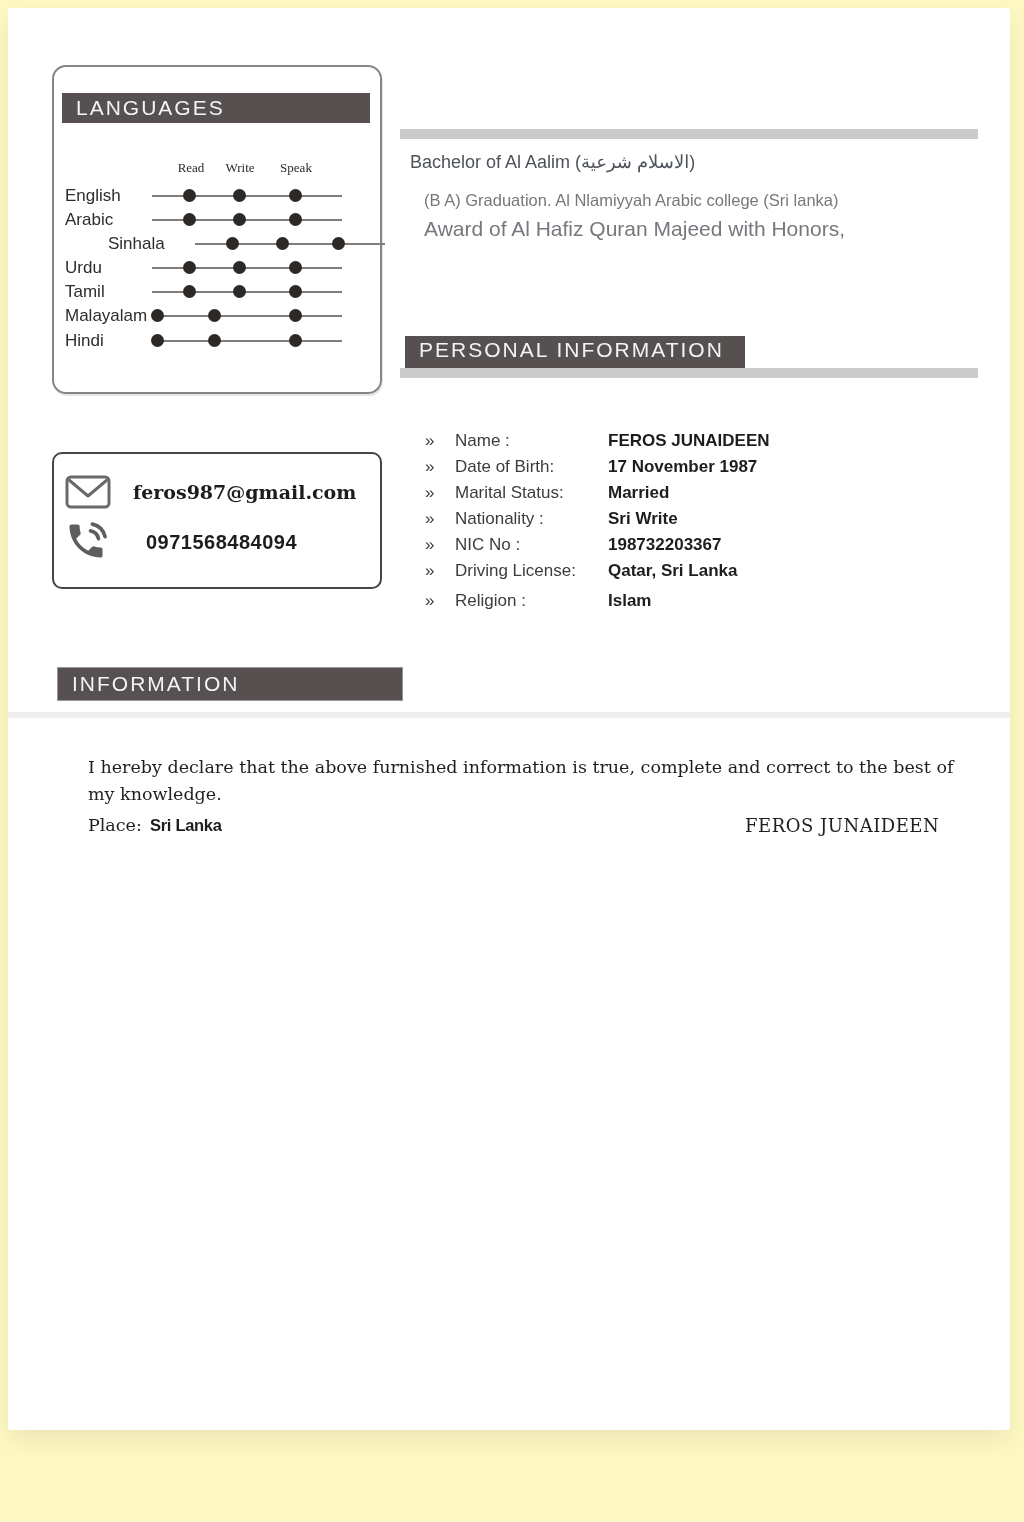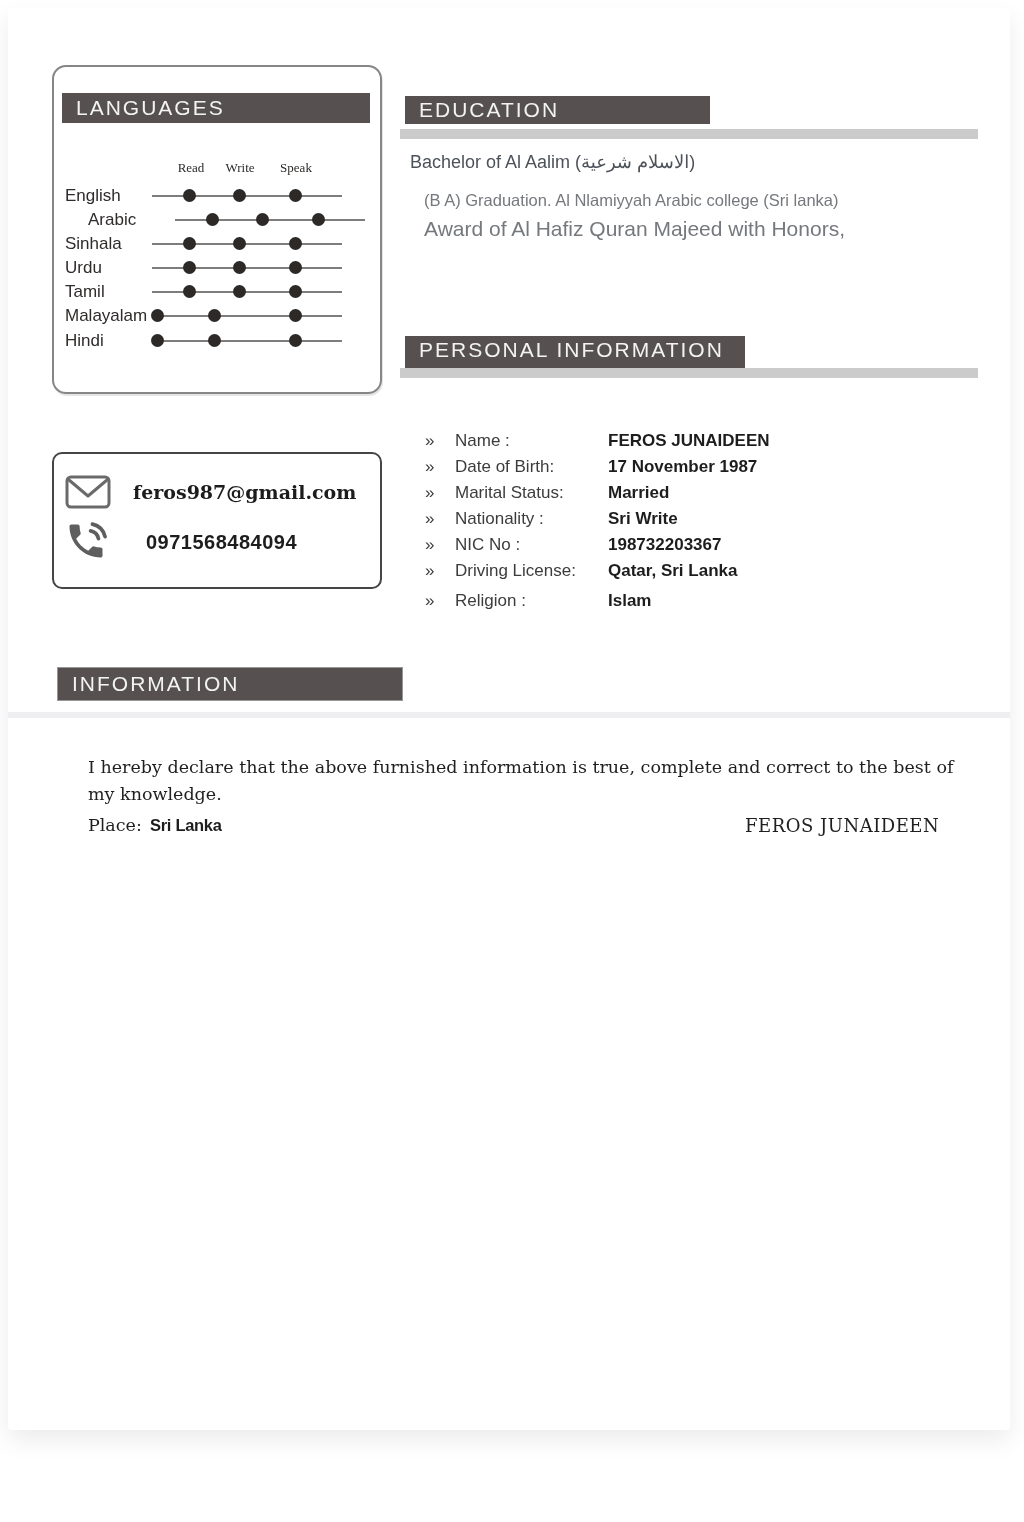--- a/index.html
+++ b/index.html
@@ -1,17 +1,17 @@
 <!DOCTYPE html>
 <html><head>
 <meta charset="utf-8">
 <style>
   html,body{margin:0;padding:0;}
   body{background:#eceaef;font-family:"Liberation Sans",sans-serif;}
-  .canvas{position:relative;width:1024px;height:1522px;background:#ffffff;overflow:hidden;}
+  .canvas{position:relative;width:1024px;height:1522px;background:#fef9c3;overflow:hidden;}
   .page{position:absolute;left:8px;top:8px;width:1002px;height:1422px;background:#ffffff;
         border-radius:3px;box-shadow:0 10px 25px rgba(0,0,0,0.08);}
   .page-break{position:absolute;left:8px;top:712px;width:1002px;height:6px;background:#efeef1;}
 
   
   .bar{position:absolute;background:#565051;color:#f3f3f3;font-size:21px;letter-spacing:2px;
        padding-left:14px;box-sizing:border-box;white-space:nowrap;overflow:hidden;}
   .bar.languages{left:62px;top:93px;width:308px;height:30px;line-height:30px;}
   .bar.education{left:405px;top:96px;width:305px;height:28px;line-height:28px;}
   .bar.personal{left:405px;top:336px;width:340px;height:36px;line-height:28px;}
@@ -80,28 +80,28 @@
     <span class="lang-col" style="left:234px;">Speak</span>
   </div>
 
   <div class="lang-row" style="top:185px;">
     <span class="lang-label">English</span>
     <div class="lang-line"></div>
     <span class="dot d1"></span>
     <span class="dot d2"></span>
     <span class="dot d3"></span>
   </div>
-  <div class="lang-row" style="top:209px;margin-left:23px;">
+  <div class="lang-row" style="top:209px;">
     <span class="lang-label">Arabic</span>
     <div class="lang-line"></div>
     <span class="dot d1"></span>
     <span class="dot d2"></span>
     <span class="dot d3"></span>
   </div>
-  <div class="lang-row" style="top:233px;">
+  <div class="lang-row" style="top:233px;margin-left:43px;">
     <span class="lang-label">Sinhala</span>
     <div class="lang-line"></div>
     <span class="dot d1"></span>
     <span class="dot d2"></span>
     <span class="dot d3"></span>
   </div>
   <div class="lang-row" style="top:257px;">
     <span class="lang-label">Urdu</span>
     <div class="lang-line"></div>
     <span class="dot d1"></span>
@@ -140,21 +140,20 @@
   <span class="email-text">feros987@gmail.com</span>
   <span class="phone-icon">
     <svg width="44" height="44" viewBox="0 0 24 24">
       <path fill="#5e5e5e" d="M6.62 10.79c1.44 2.83 3.76 5.14 6.59 6.59l2.2-2.2c.27-.27.67-.36 1.02-.24 1.12.37 2.33.57 3.57.57.55 0 1 .45 1 1V20c0 .55-.45 1-1 1-9.39 0-17-7.61-17-17 0-.55.45-1 1-1h3.5c.55 0 1 .45 1 1 0 1.25.2 2.45.57 3.57.11.35.03.74-.25 1.02l-2.2 2.2z"></path>
       <path fill="none" stroke="#5e5e5e" stroke-width="2" stroke-linecap="round" d="M14.5 6.5a5.5 5.5 0 0 1 4.3 4.2"></path>
       <path fill="none" stroke="#5e5e5e" stroke-width="2" stroke-linecap="round" d="M15.5 2.8a9.2 9.2 0 0 1 6.9 6.8"></path>
     </svg>
   </span>
   <span class="phone-text">0971568484094</span>
 
-  <div class="bar education">EDUCATION</div>
   <div class="strip edu"></div>
   <div class="edu-degree">Bachelor of Al Aalim (الاسلام شرعية)</div>
   <div class="edu-line1">(B A) Graduation. Al Nlamiyyah Arabic college (Sri lanka)</div>
   <div class="edu-line2">Award of Al Hafiz Quran Majeed with Honors,</div>
 
   <div class="bar personal">PERSONAL INFORMATION</div>
   <div class="strip pers"></div>
 
   <div class="pi-row" style="top:429px;">
     <span class="pi-bullet">»</span>

